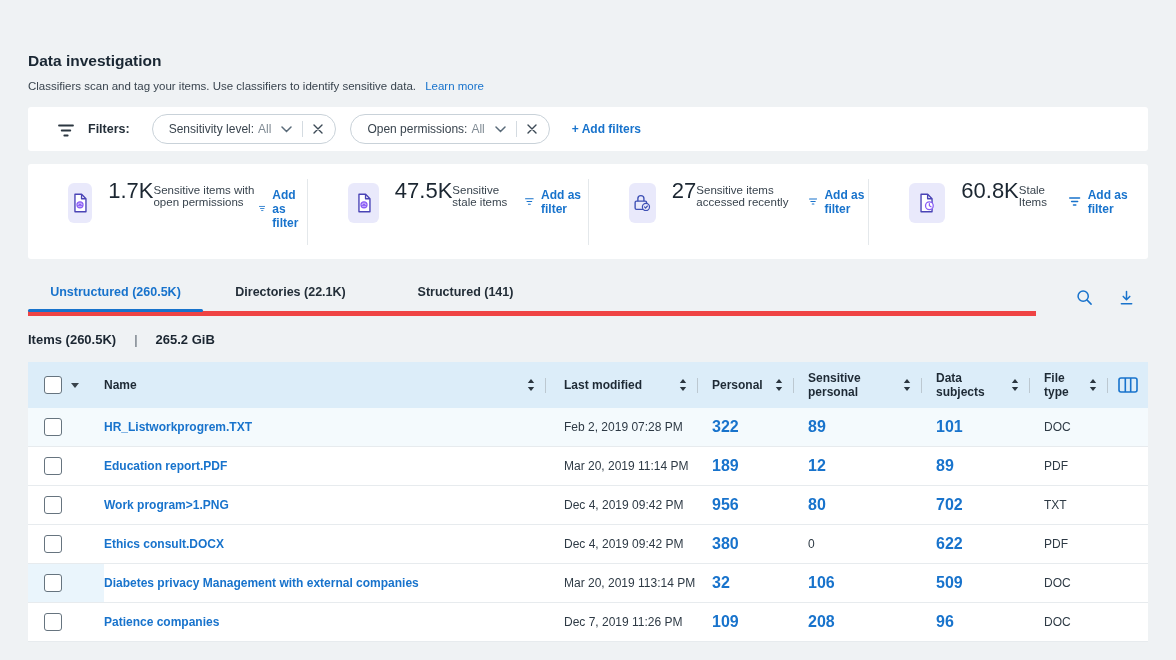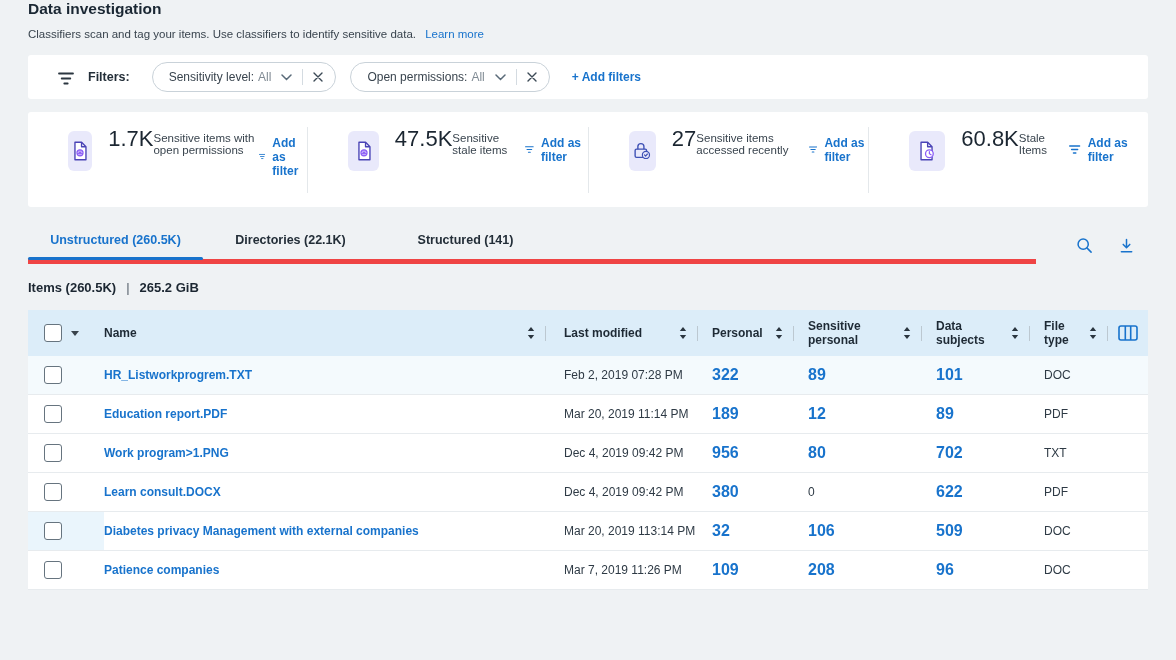--- a/index.html
+++ b/index.html
@@ -5,21 +5,21 @@
   * { margin:0; padding:0; box-sizing:border-box; }
   html,body { width:1176px; height:660px; overflow:hidden; }
   body {
     background:#eff2f4;
     font-family:"Liberation Sans", sans-serif;
     color:#1a2733;
   }
   .content { width:1120px; margin:0 auto; }
 
   
-  .page-head { }
+  .page-head { padding-top:52px; }
   .page-title { font-size:15.5px; font-weight:700; color:#1a2733; }
   .page-sub { margin-top:10px; font-size:11.5px; color:#39444e; }
   .link { color:#1873cc; cursor:pointer; text-decoration:none; }
   .page-sub .link { margin-left:6px; font-weight:500; }
 
   
   .panel { background:#fff; border-radius:3px; }
 
   
   .filterbar { margin-top:15px; height:44px; display:flex; align-items:center; padding:0 30px; }
@@ -59,21 +59,21 @@
   }
   .tab.active { color:#1873cc; }
   .tab.active::after {
     content:""; position:absolute; left:0; right:0; bottom:-1px; height:3px;
     background:#1873cc; border-radius:2px;
   }
   .tab-icons { display:flex; align-items:center; gap:26px; padding:0 14px 10px 40px; }
   .icon-btn { display:inline-flex; cursor:pointer; }
 
   
-  .items-summary { margin-top:16px; font-size:13px; font-weight:700; color:#1b2631; display:flex; gap:10px; }
+  .items-summary { margin-top:16px; font-size:13px; font-weight:700; color:#1b2631; display:flex; gap:18px; }
   .items-sep { color:#55606a; font-weight:400; }
 
   
   .table { margin-top:15px; background:#fff; }
   .thead { display:flex; align-items:center; height:46px; background:#dcedf9; }
   .trow { display:flex; align-items:center; height:39px; background:#fff; border-bottom:1px solid #e7ebee; }
   .trow.row-highlight { background:#f4fafd; }
   .cell { display:flex; align-items:center; }
   .c-select { width:76px; padding-left:16px; flex:none; }
   .c-name { width:446px; flex:none; padding-right:4px; }
@@ -437,21 +437,21 @@
           <div class="cell c-filetype">
             <span class="ftype-text">TXT</span>
           </div>
           <div class="cell c-colsicon"></div>
         </div>
         <div class="trow">
           <div class="cell c-select">
             <span class="checkbox"></span>
           </div>
           <div class="cell c-name">
-            <span class="file-link">Learn consult.DOCX</span>
+            <span class="file-link">Ethics consult.DOCX</span>
           </div>
           <div class="cell c-mod">
             <span class="date-text">Dec 4, 2019 09:42 PM</span>
           </div>
           <div class="cell c-personal">
             <span class="num-link">380</span>
           </div>
           <div class="cell c-senspersonal">
             <span class="num-plain">0</span>
           </div>
@@ -488,21 +488,21 @@
           <div class="cell c-colsicon"></div>
         </div>
         <div class="trow">
           <div class="cell c-select">
             <span class="checkbox"></span>
           </div>
           <div class="cell c-name">
             <span class="file-link">Patience companies</span>
           </div>
           <div class="cell c-mod">
-            <span class="date-text">Mar 7, 2019 11:26 PM</span>
+            <span class="date-text">Dec 7, 2019 11:26 PM</span>
           </div>
           <div class="cell c-personal">
             <span class="num-link">109</span>
           </div>
           <div class="cell c-senspersonal">
             <span class="num-link">208</span>
           </div>
           <div class="cell c-subjects">
             <span class="num-link">96</span>
           </div>

